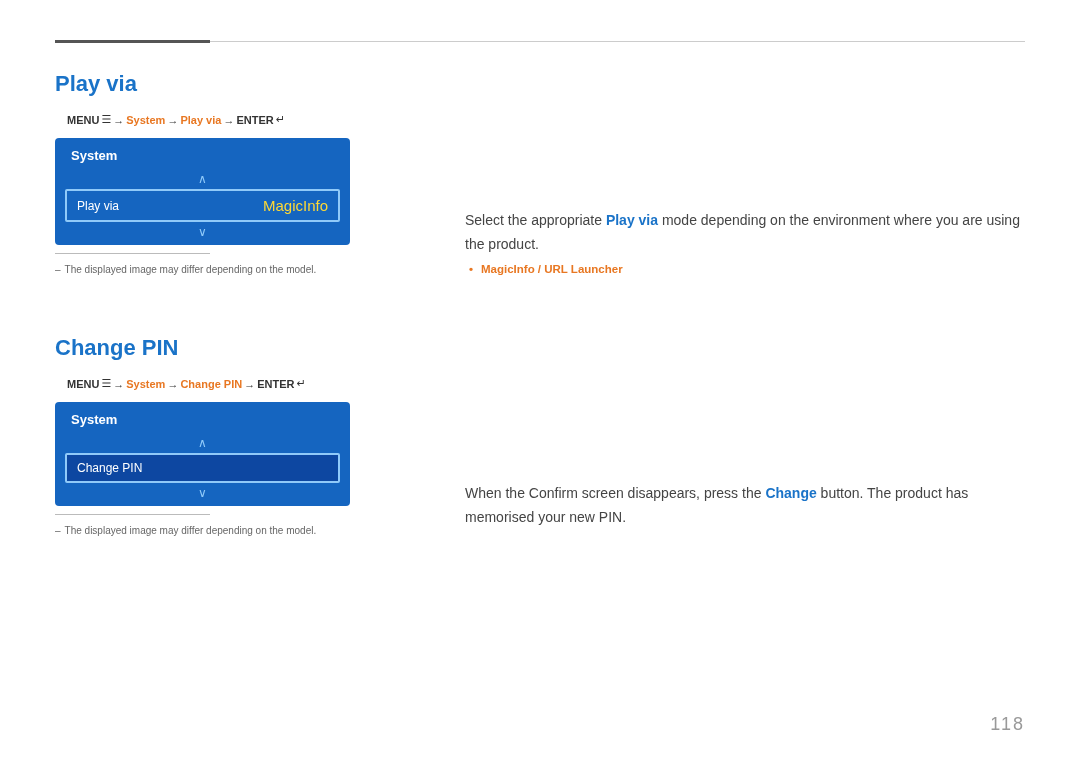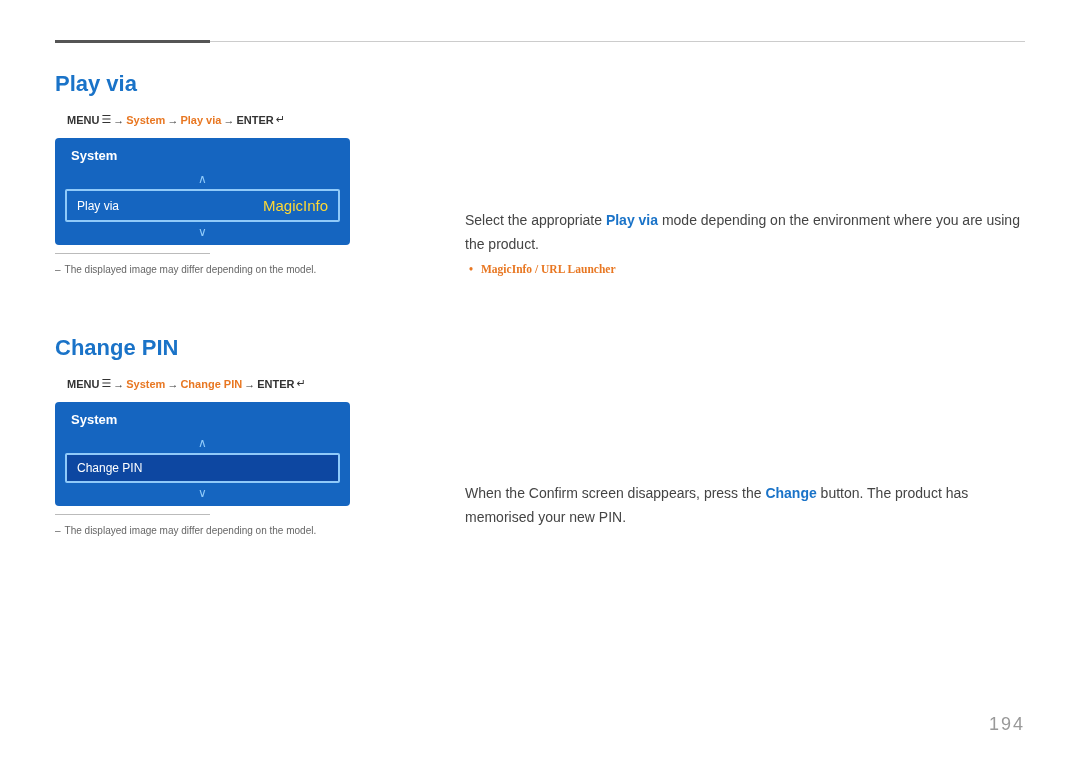--- a/index.html
+++ b/index.html
@@ -182,21 +182,20 @@
     }
     .desc-text .highlight-orange {
       font-weight: bold;
       color: #e87722;
     }
 
     .bullet-list {
       list-style: none;
       padding-left: 16px;
       margin-top: 4px;
-      font-family: Liberation Serif, serif;
     }
 
     .bullet-list li {
       font-size: 11.5px;
       color: #e87722;
       font-weight: bold;
       position: relative;
     }
 
     .bullet-list li::before {
@@ -318,15 +317,15 @@
       </div>
     </div>
 
     <div class="section-right">
       <p class="desc-text">
         When the Confirm screen disappears, press the <span class="highlight-bold">Change</span> button. The product has memorised your new PIN.
       </p>
     </div>
   </div>
 
-  <div class="page-number">194</div>
+  <div class="page-number">118</div>
 
 </div>
 
 </body></html>

